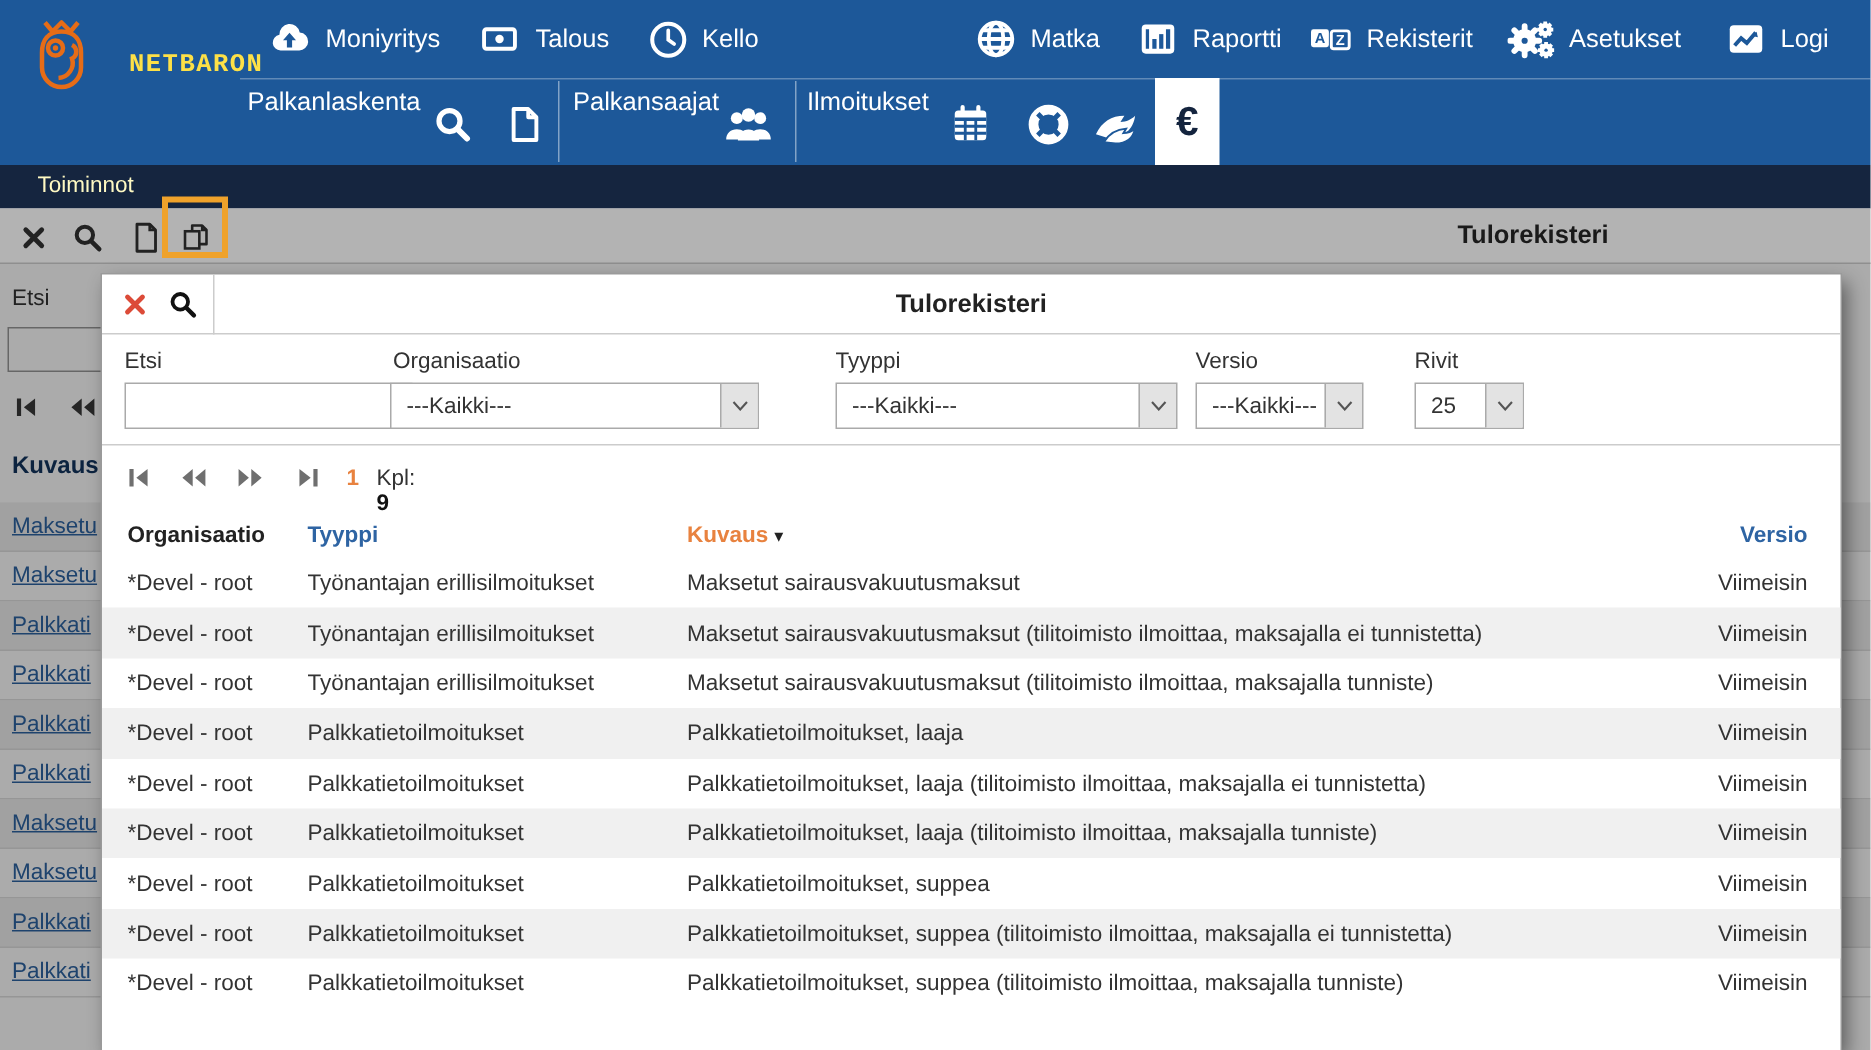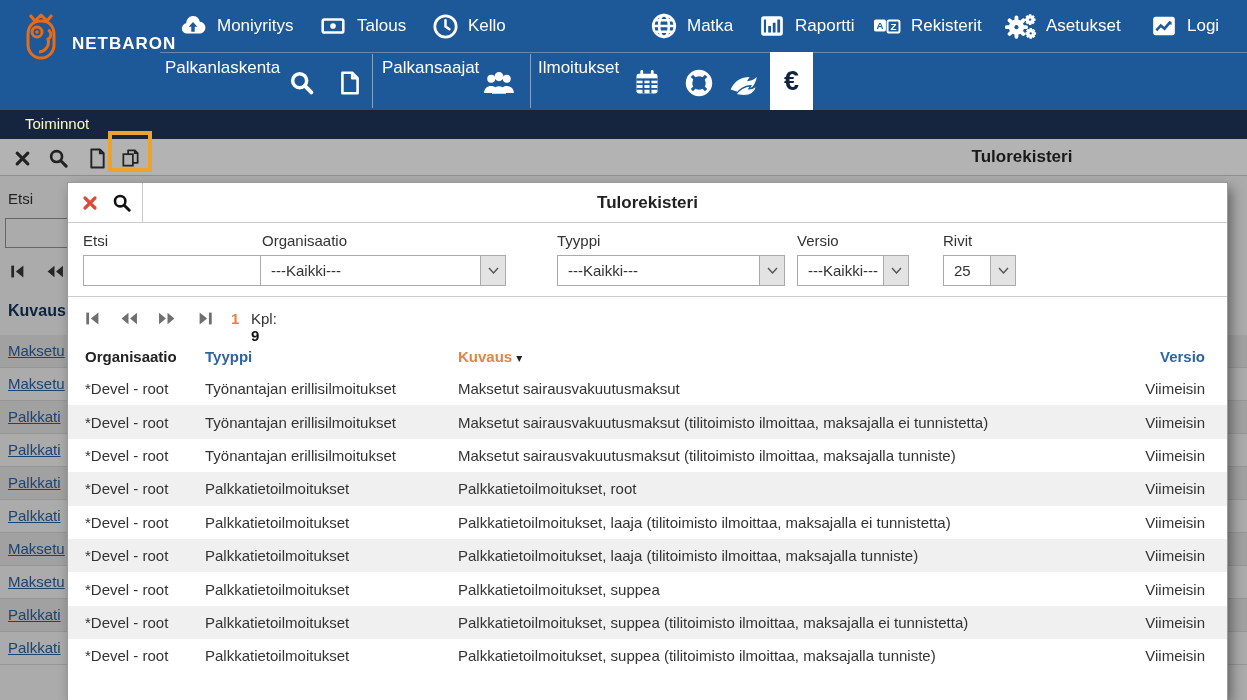--- a/index.html
+++ b/index.html
@@ -2,22 +2,22 @@
 <html><head>
 <meta charset="utf-8">
 <style>
   * { margin:0; padding:0; box-sizing:border-box; }
   html,body { width:1247px; height:700px; overflow:hidden;
     font-family:"Liberation Sans","DejaVu Sans",sans-serif; background:#fff; }
   .abs { position:absolute; }
   
   #topnav { left:0; top:0; width:1247px; height:110px; background:#1d5899; z-index:3; }
   #logo { left:18px; top:8px; width:140px; height:94px; }
-  #logo .brand { position:absolute; left:54px; top:26px; font-size:17px; font-weight:bold;
-    letter-spacing:1px; color:#ffffff; }
+  #logo .brand { position:absolute; left:68px; top:26px; font-size:17px; font-weight:bold;
+    letter-spacing:1px; color:#fde047;font-family:Liberation Mono, monospace; }
   .navitem { position:absolute; top:0; height:52px; display:flex; align-items:center;
     gap:9px; color:#fff; font-size:17px; padding:0 10px; cursor:default; }
   .navitem.active { background:#fff; color:#14243e; }
   .navitem svg { display:block; }
   
   .subnav-divider { position:absolute; top:54px; height:54px; width:1px; background:rgba(255,255,255,.45); }
   #subnav-topline { left:160px; top:52px; width:1087px; height:1px; background:rgba(255,255,255,.3); }
   .sublabel { position:absolute; top:58px; color:#fff; font-size:17px; }
   .subicon { position:absolute; top:66px; width:34px; height:34px; display:flex;
     align-items:center; justify-content:center; }
@@ -450,21 +450,21 @@
     </div>
     <div class="mrow">
       <span class="c-org">*Devel - root</span>
       <span class="c-tyyppi">Työnantajan erillisilmoitukset</span>
       <span class="c-kuvaus">Maksetut sairausvakuutusmaksut (tilitoimisto ilmoittaa, maksajalla tunniste)</span>
       <span class="c-versio">Viimeisin</span>
     </div>
     <div class="mrow">
       <span class="c-org">*Devel - root</span>
       <span class="c-tyyppi">Palkkatietoilmoitukset</span>
-      <span class="c-kuvaus">Palkkatietoilmoitukset, root</span>
+      <span class="c-kuvaus">Palkkatietoilmoitukset, laaja</span>
       <span class="c-versio">Viimeisin</span>
     </div>
     <div class="mrow">
       <span class="c-org">*Devel - root</span>
       <span class="c-tyyppi">Palkkatietoilmoitukset</span>
       <span class="c-kuvaus">Palkkatietoilmoitukset, laaja (tilitoimisto ilmoittaa, maksajalla ei tunnistetta)</span>
       <span class="c-versio">Viimeisin</span>
     </div>
     <div class="mrow">
       <span class="c-org">*Devel - root</span>

